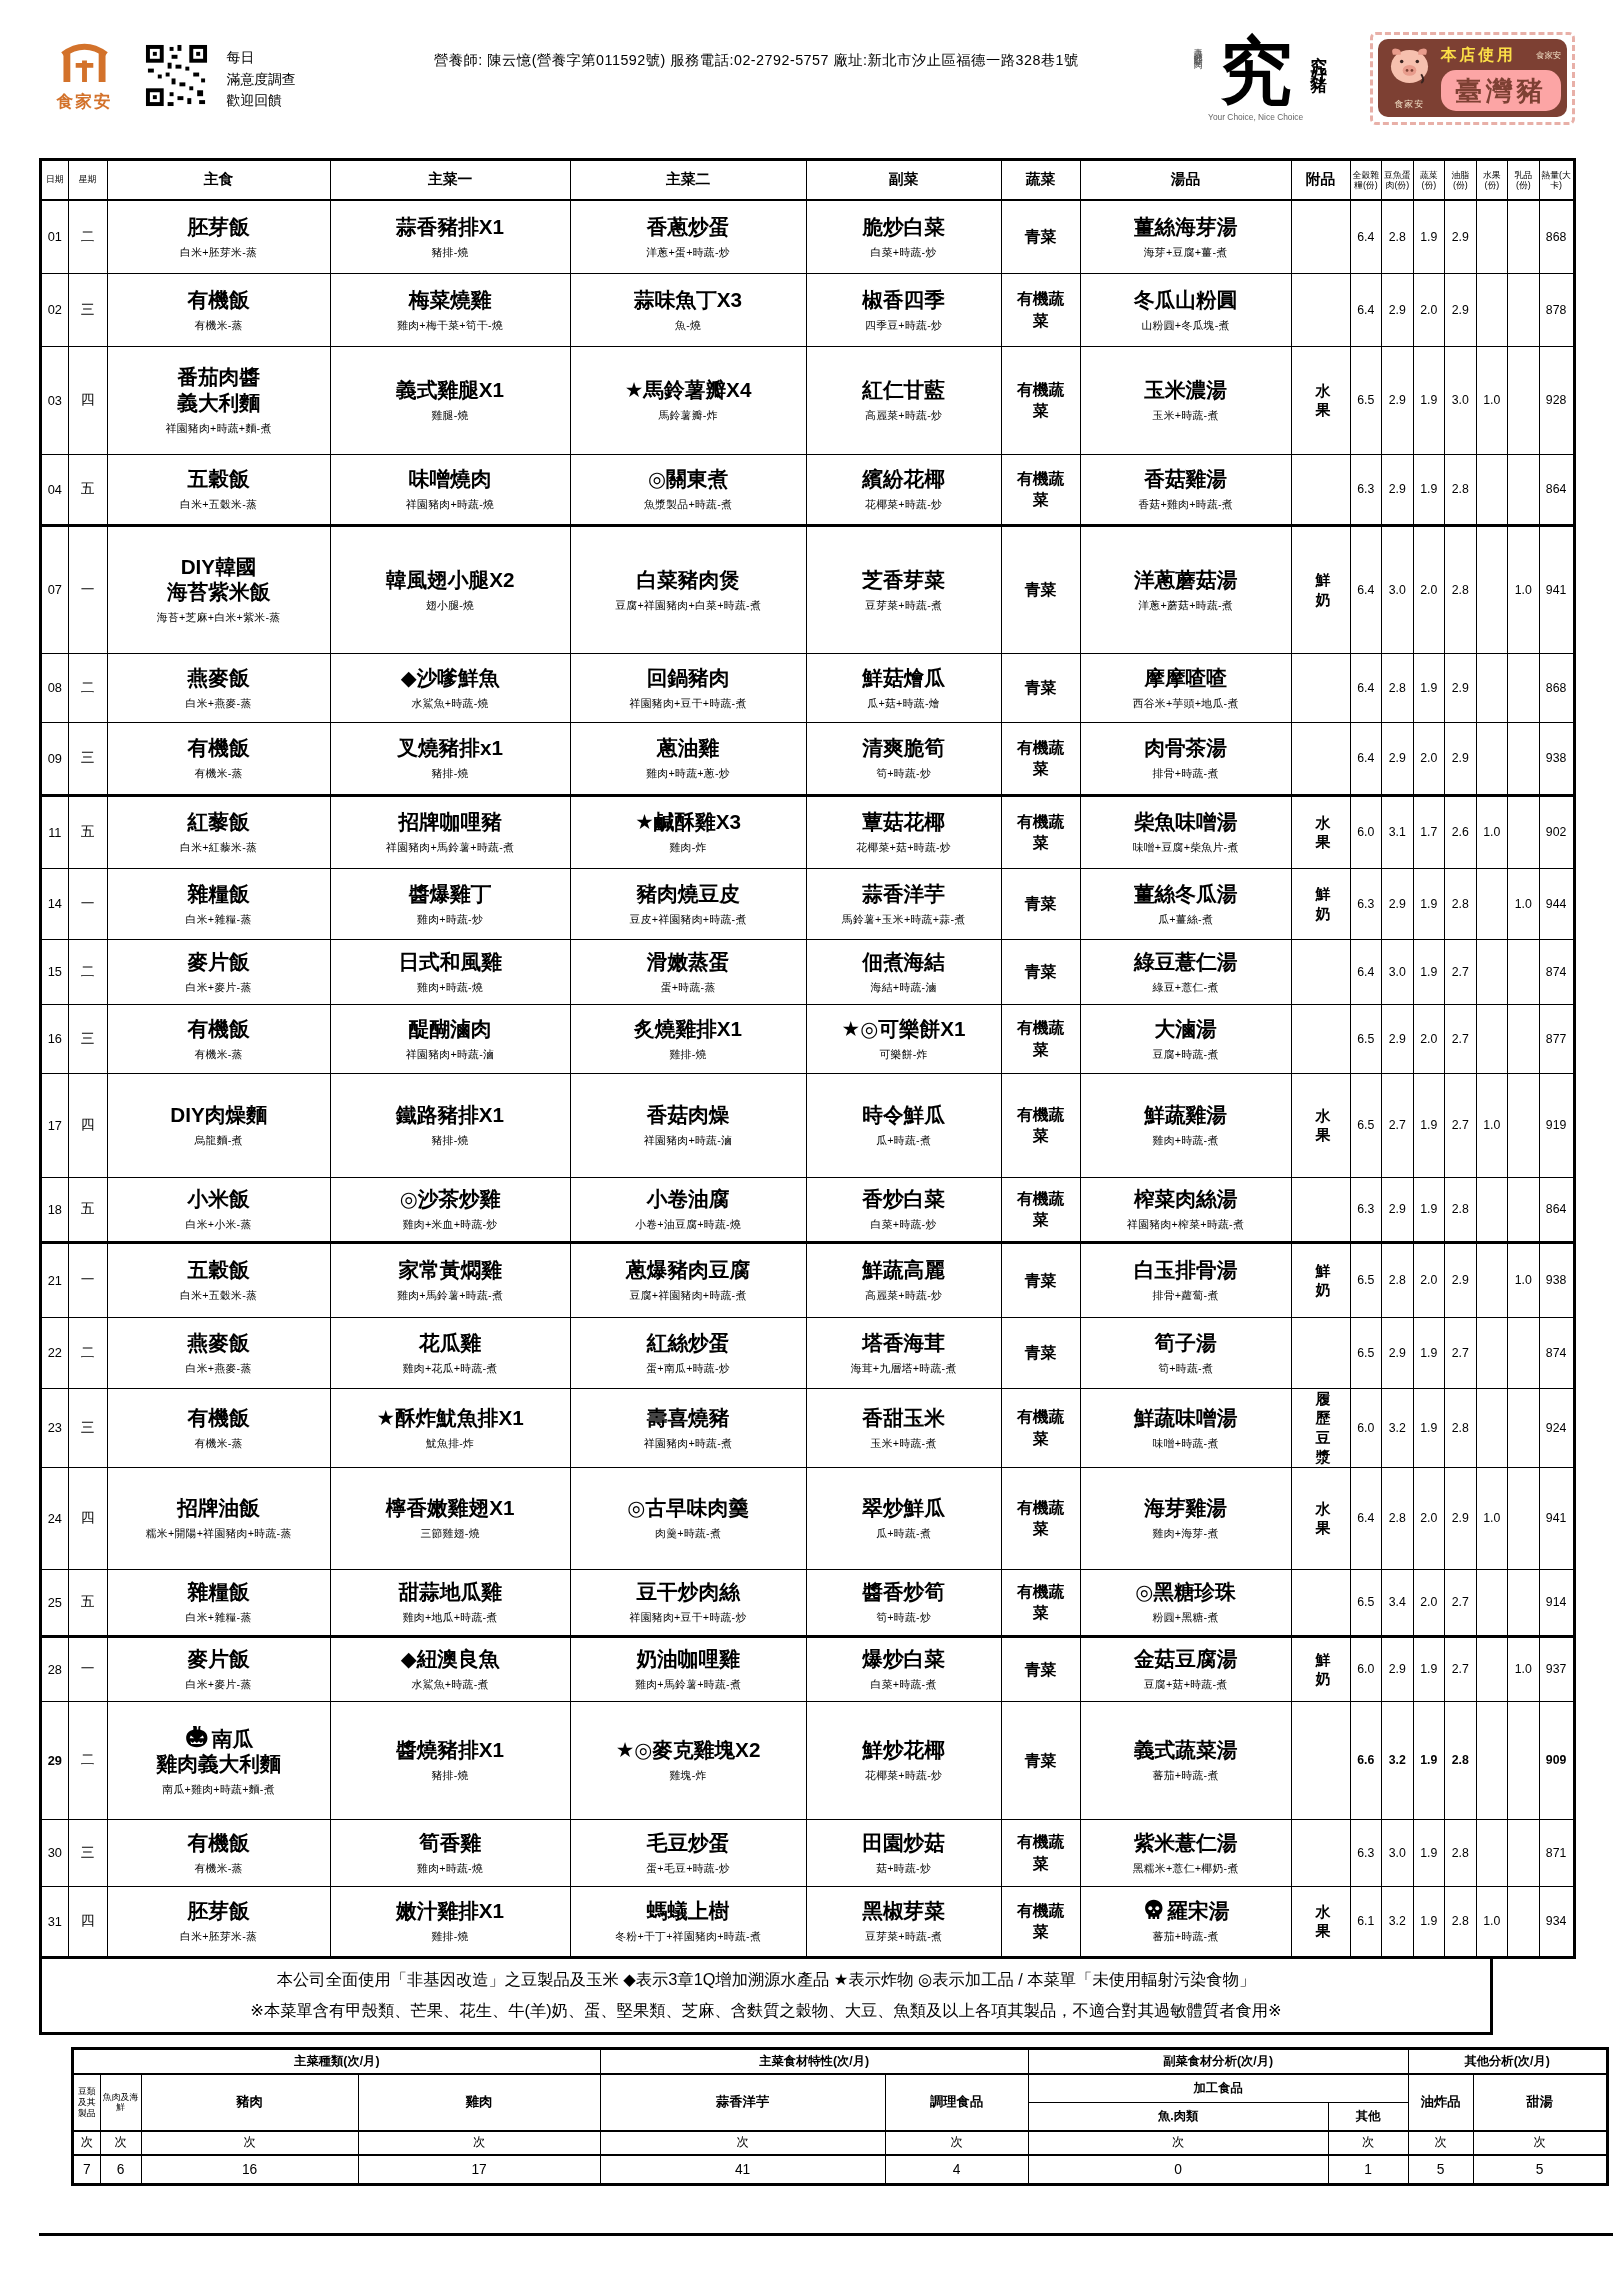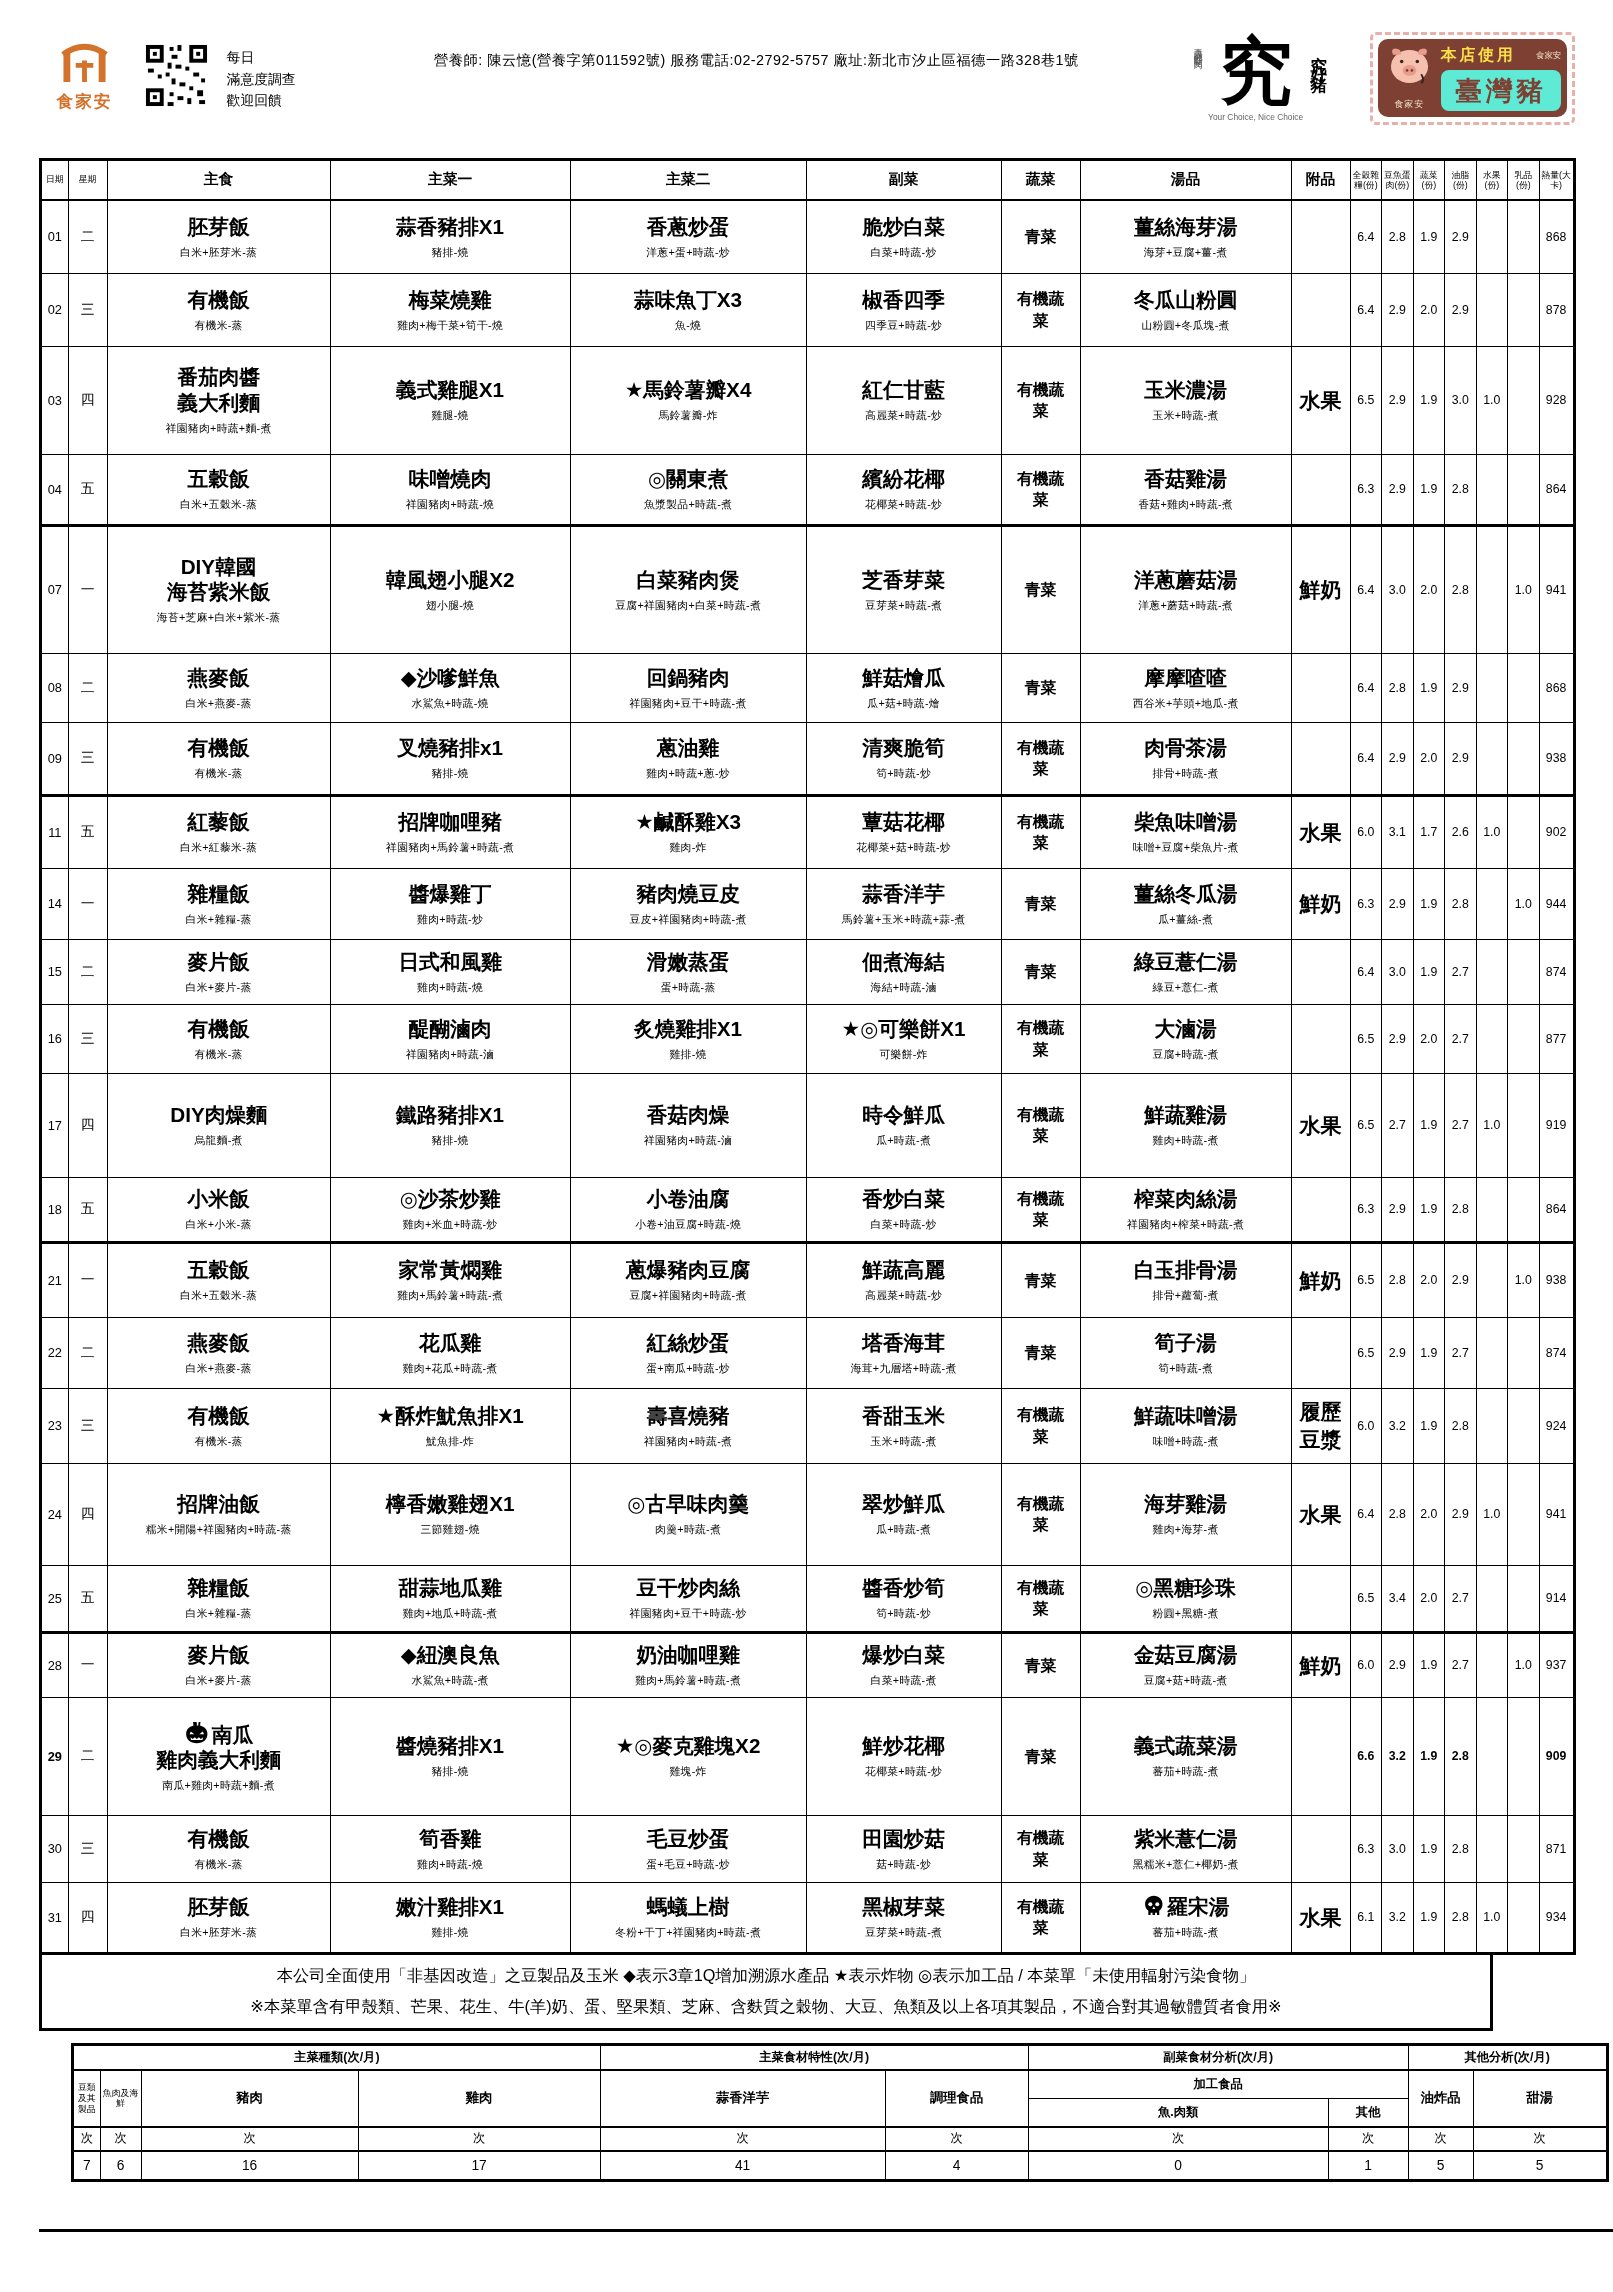--- a/index.html
+++ b/index.html
@@ -26,37 +26,37 @@
   .jiu-english { font-size: 8.4px; color: #666; margin-top: 3.9px; white-space: nowrap; }
   .jiu-vert { writing-mode: vertical-rl; font-size: 16.7px; font-weight: 700; letter-spacing: 9.9px; padding-top: 7.9px; }
   .pork-badge-outer { width: 205px; border: 3.9px dashed #e8b0a8; padding: 4.9px; border-radius: 5.9px; margin-top: 9.9px; background: #fff; }
   .pork-badge { background: #7d4033; border-radius: 9.9px; padding: 5.9px; display: flex; gap: 5.9px; align-items: stretch; }
   .pig-col { width: 51px; display: flex; flex-direction: column; align-items: center; justify-content: space-between; }
   .pig-brand { color: #f3e2c8; font-size: 8.9px; letter-spacing: 1px; }
   .badge-right { flex: 1; display: flex; flex-direction: column; gap: 3.9px; }
   .badge-row1 { display: flex; justify-content: space-between; align-items: center; }
   .badge-use { color: #fde047; font-weight: 900; font-size: 15.8px; letter-spacing: 3px; }
   .badge-brand-small { color: #f3e2c8; font-size: 8.4px; }
-  .badge-pork-box { background: #5eead4; border-radius: 8px; text-align: center; padding: 3px 0 2px 0; }
+  .badge-pork-box { background: #fca5a5; border-radius: 15px; text-align: center; padding: 3px 0 2px 0; }
   .badge-pork-text { color: #7d4033; font-size: 26.6px; font-weight: 900; letter-spacing: 3.9px; }
 
   
   table { border-collapse: collapse; table-layout: fixed; }
   .menu-table { width: 1535px; border: 3px solid #000; }
   .menu-table th, .menu-table td { border: 1px solid #000; overflow: hidden; vertical-align: middle; }
   .menu-table thead th { height: 41px; font-size: 14.8px; font-weight: 700; border-bottom: 2px solid #000; }
   .menu-table th.col-h-tiny { font-size: 8.9px; font-weight: 400; line-height: 1.15; padding: 1px; }
   .menu-table th.col-h-dw { font-size: 8.9px; font-weight: 400; }
   .c-date { font-size: 12.8px; text-align: center; }
   .c-week { font-size: 13.8px; text-align: center; }
   .c-dish { padding: 3px 2px; }
   .dish-name { font-size: 20.7px; font-weight: 700; text-align: center; line-height: 1.22; white-space: pre-line; }
   .dish-sub  { font-size: 10.8px; text-align: center; margin-top: 6.9px; letter-spacing: 0.3px; }
   .c-veg { font-size: 15.8px; font-weight: 600; text-align: center; line-height: 1.35; padding: 0 13.8px; }
-  .c-extra { font-size: 21px; font-weight: 600; text-align: center; line-height: 1.3; padding: 0 1px; }
+  .c-extra { font-size: 15px; font-weight: 600; line-height: 1.3; padding: 0 24px; }
   .c-val, .c-kcal { font-size: 12.3px; text-align: center; }
   tr.wk td { border-bottom: 3px solid #000; }
   tr.note-row td { border-top: 3px solid #000; border-bottom: 3px solid #000; height: 27.6px;
                    font-size: 14.8px; text-align: center; letter-spacing: 1px; }
   tr.r-bold .dish-name { font-weight: 900; }
   tr.r-bold .c-val, tr.r-bold .c-kcal, tr.r-bold .c-date { font-weight: 900; }
   .dish-icon svg { vertical-align: -3.9px; margin-right: 2px; }
 
   
   .footnotes { width: 1454px; border: 3px solid #000; border-top: none; text-align: center;

